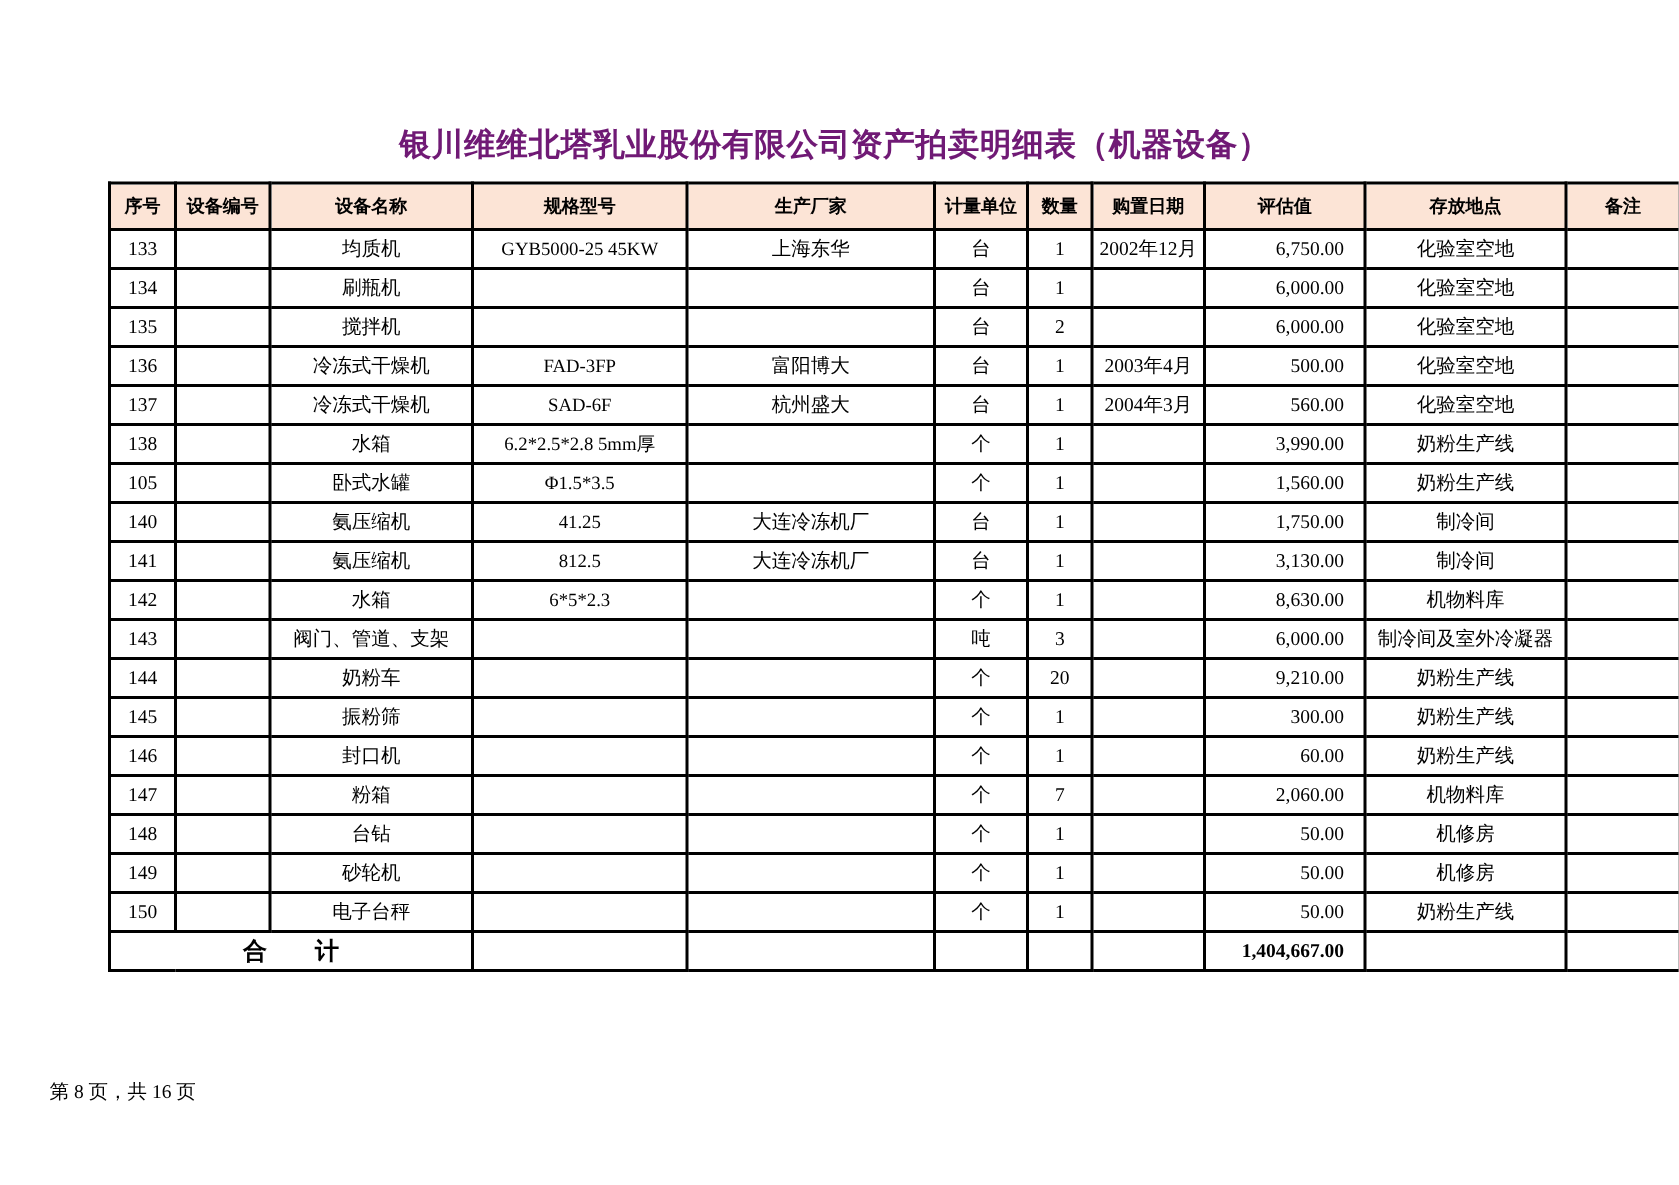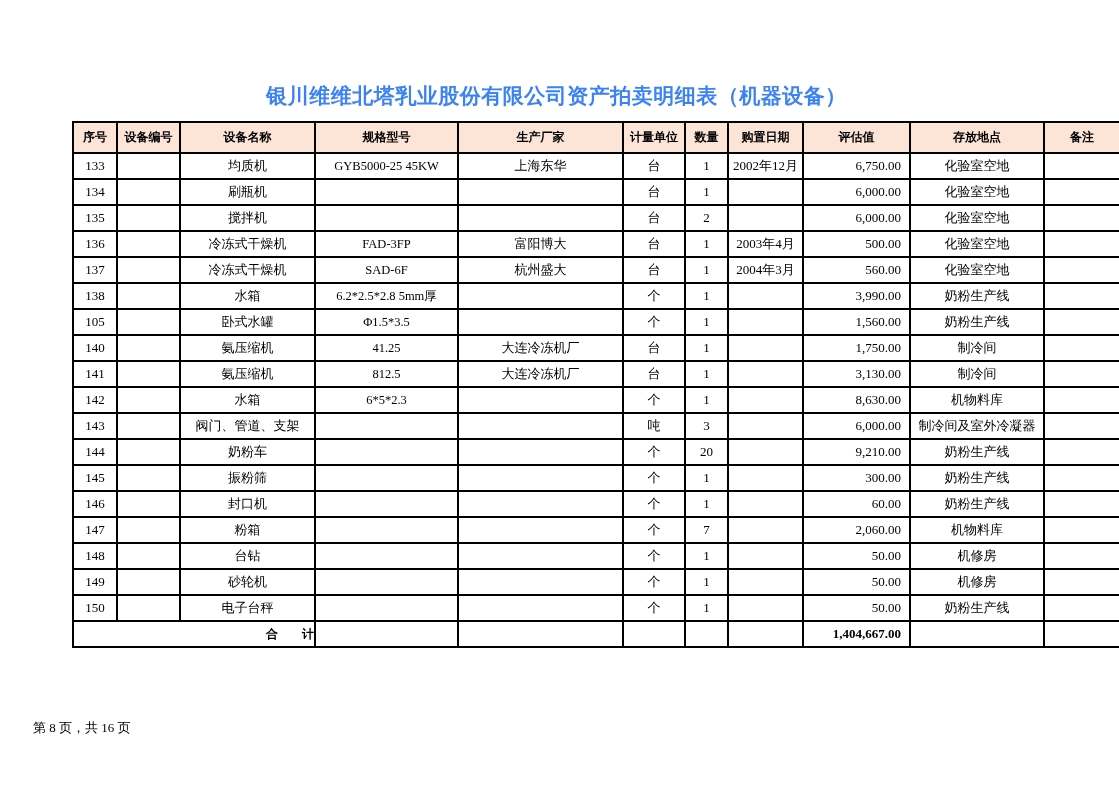--- a/index.html
+++ b/index.html
@@ -15,21 +15,21 @@
   .page-title {
     position: absolute;
     top: 82px;
     left: 33px;
     width: 1047px;
     text-align: center;
     font-family: "Liberation Sans", sans-serif;
     font-weight: bold;
     font-size: 21px;
     letter-spacing: 0.5px;
-    color: #3b82f6;
+    color: #701a75;
     white-space: nowrap;
   }
   table.asset-table {
     position: absolute;
     top: 121px;
     left: 40px;
     width: 1047px;
     border-collapse: collapse;
     table-layout: fixed;
     margin-left: 32px;
@@ -47,28 +47,28 @@
     font-size: 12px;
     text-align: center;
   }
   .asset-table td {
     height: 26px;
     font-size: 13px;
     text-align: center;
   }
   .asset-table td.col-value {
     text-align: right;
-    padding-right: 8px;
+    padding-right: 13px;
   }
   .asset-table td.col-spec { font-size: 12.5px; }
   tr.total-row td.total-label {
     font-family: "Liberation Sans", sans-serif;
     font-weight: bold;
-    font-size: 12px;
-    text-align: right;
+    font-size: 16px;
+    text-align: center;
   }
   tr.total-row td.total-value {
     font-weight: bold;
   }
   .page-footer {
     position: absolute;
     top: 719px;
     left: 33px;
     width: 1047px;
     font-size: 13px;

